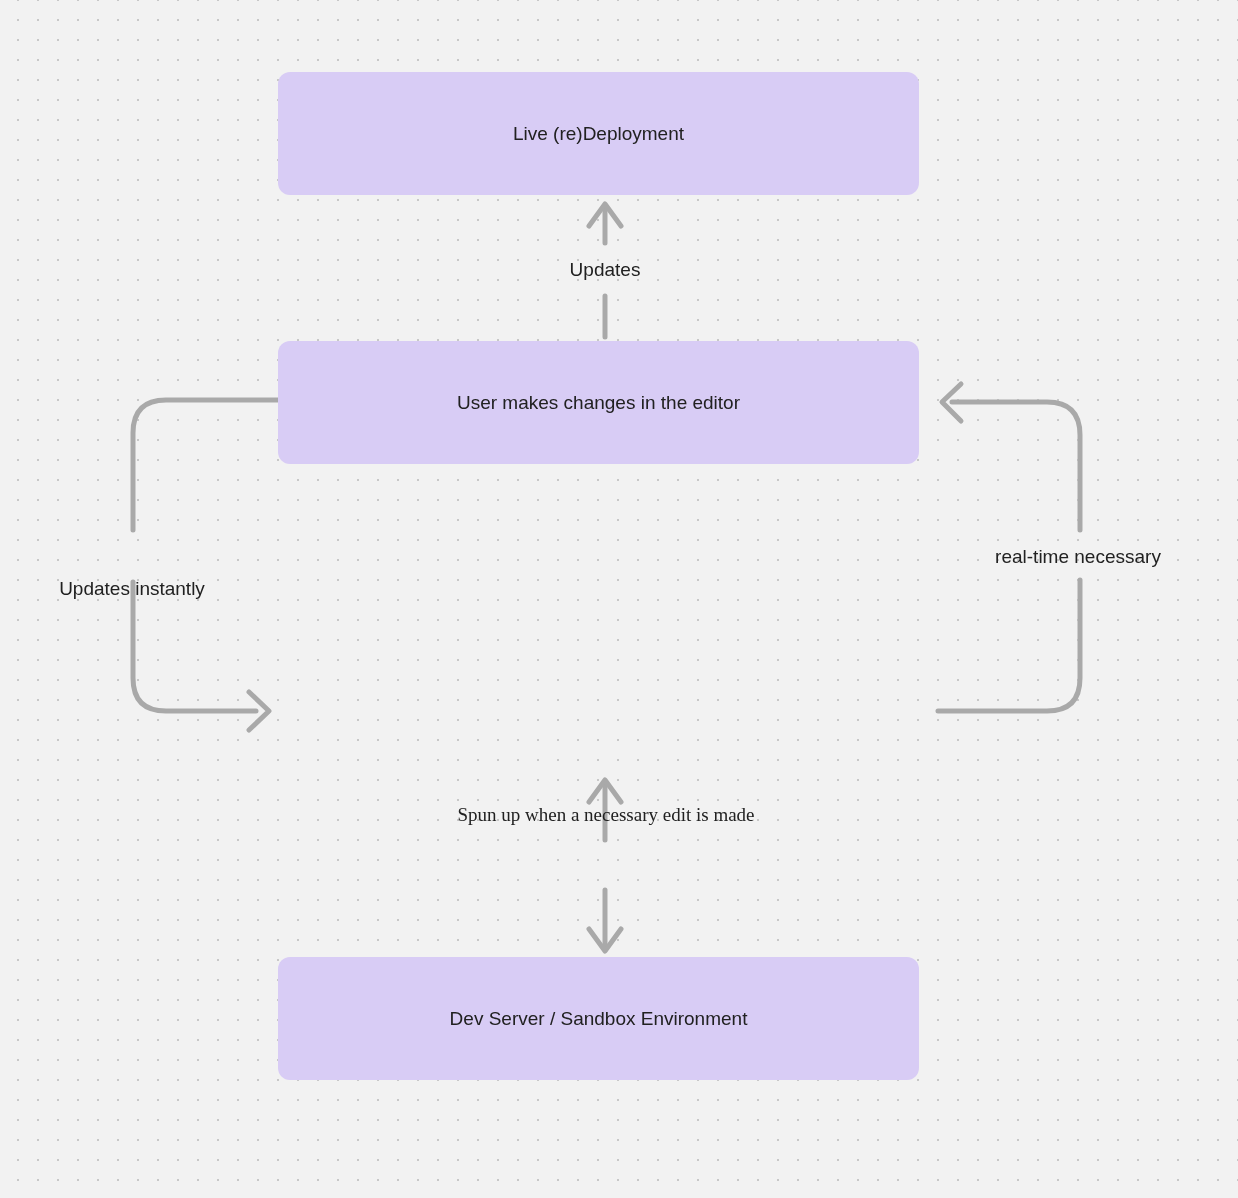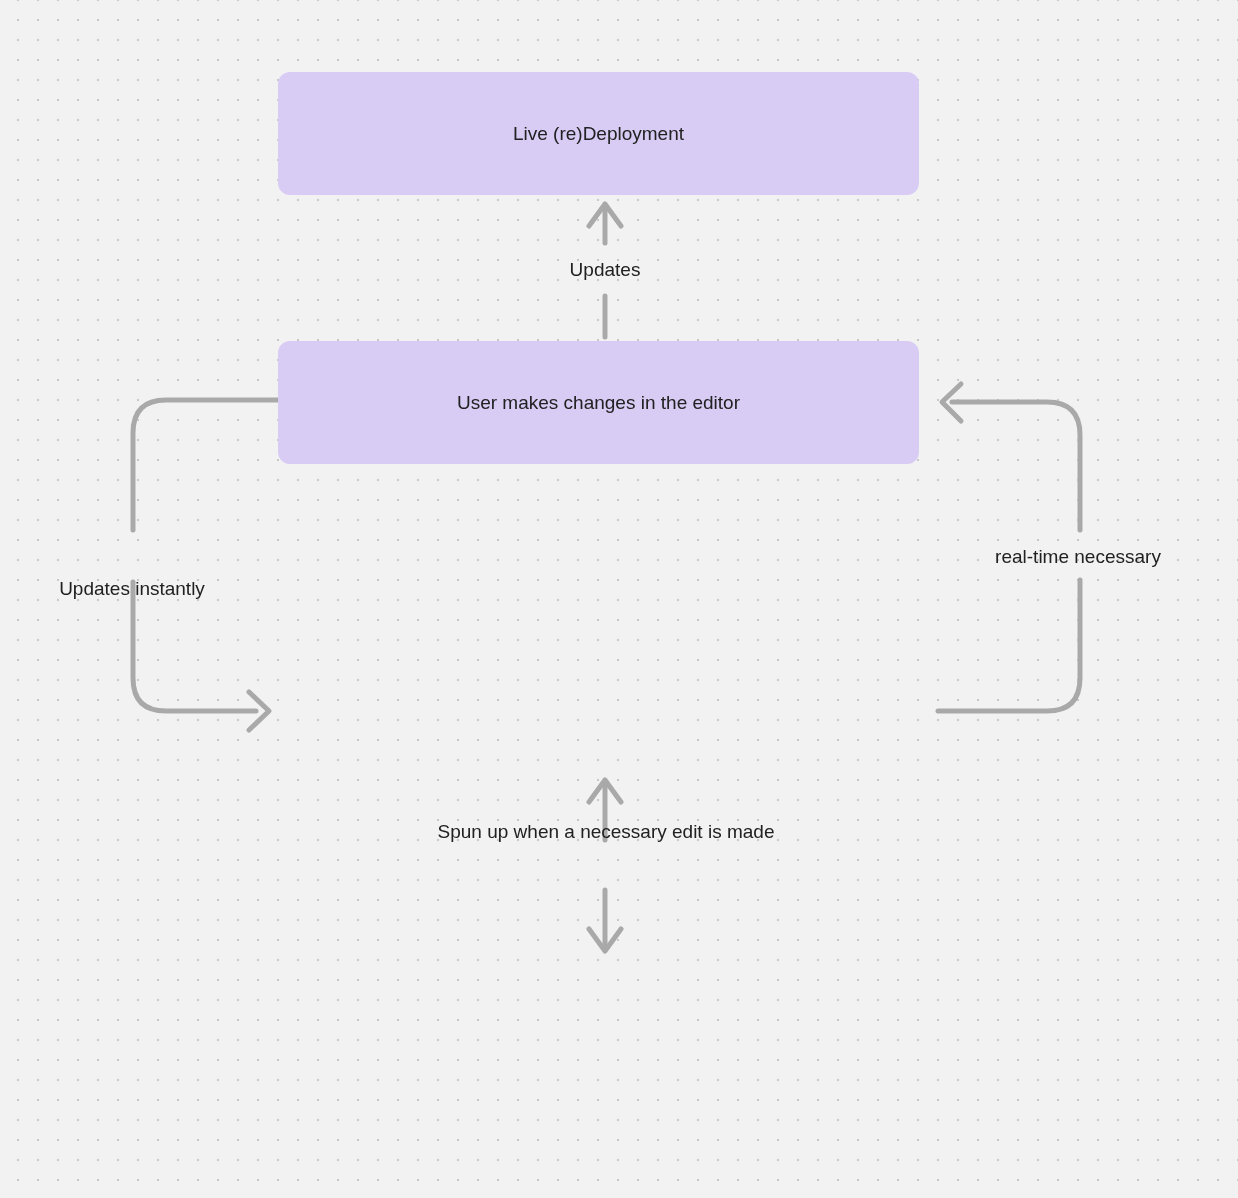--- a/index.html
+++ b/index.html
@@ -62,21 +62,21 @@
     position: absolute;
     transform: translate(-50%, -50%);
     white-space: nowrap;
     color: var(--edge-label-text);
     font-size: 19px;
     line-height: 1.2;
   }
   .label-publish  { left: 605px;  top: 270px; }
   .label-updates  { left: 132px;  top: 589px; }
   .label-feedback { left: 1078px; top: 557px; }
-  .label-spun     { left: 606px;  top: 832px; }
+  .label-spun     { left: 606px;  top: 815px; font-family: Liberation Serif, serif; }
 </style>
 </head>
 <body>
 
 <div class="canvas">
 
   <svg class="edges-layer" viewBox="0 0 1238 1198" xmlns="http://www.w3.org/2000/svg">
 
     <g>
       <path class="edge-path" d="M605 337 L605 296"></path>
@@ -106,20 +106,23 @@
 
   <div class="node node-live">
     <span>Live (re)Deployment</span>
   </div>
 
   <div class="node node-user">
     <span>User makes changes in the editor</span>
   </div>
 
 
+  <div class="node node-dev">
+    <span>Dev Server / Sandbox Environment</span>
+  </div>
 
   <div class="edge-label label-publish">Updates</div>
 
   <div class="edge-label label-updates">Updates instantly</div>
 
   <div class="edge-label label-feedback">real-time necessary</div>
 
   <div class="edge-label label-spun">Spun up when a necessary edit is made</div>
 
 </div>

